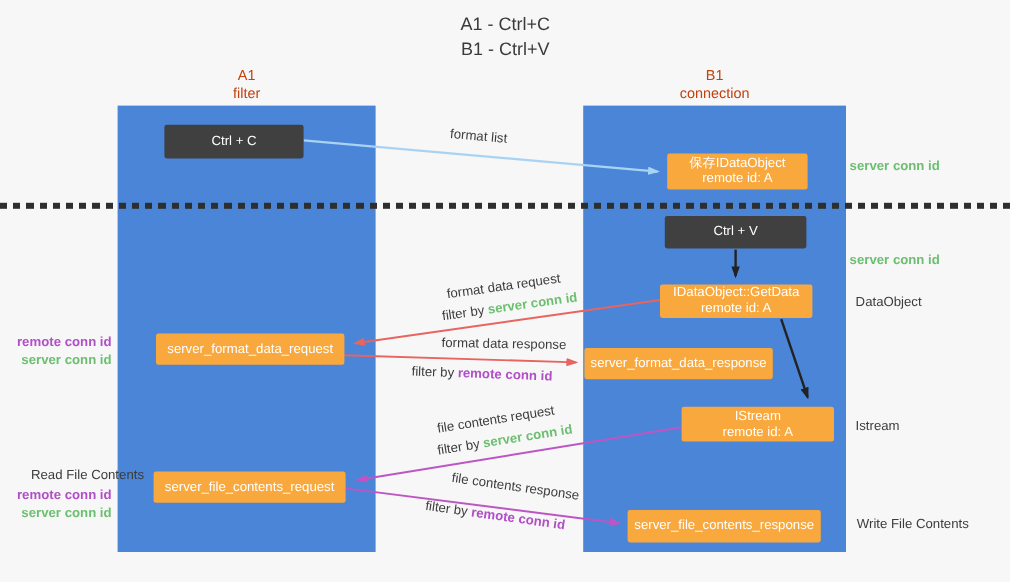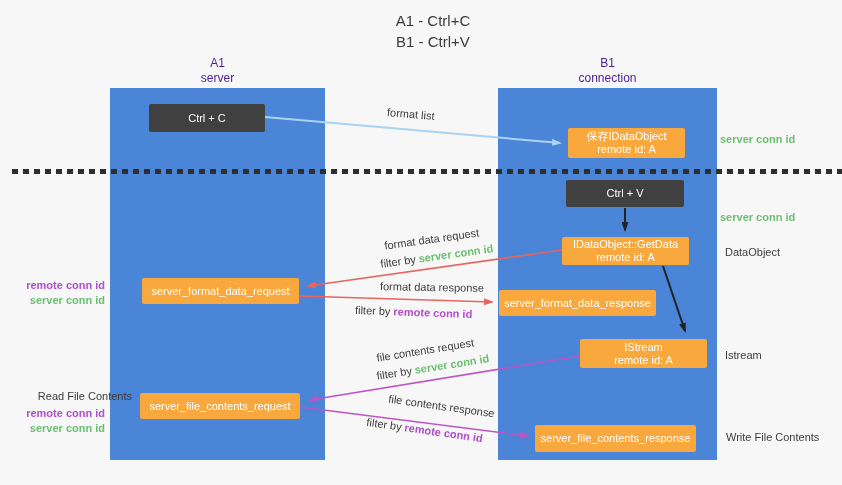--- a/index.html
+++ b/index.html
@@ -3,28 +3,28 @@
 <meta charset="utf-8">
 <style>
   html,body{margin:0;padding:0;}
   body{
     width:842px;height:485px;
     background:#f7f7f7;
     font-family:"Liberation Sans","DejaVu Sans",sans-serif;
     position:relative;overflow:hidden;
     color:#3c3c3c;
   }
-  #canvas{position:relative;width:796px;height:485px;margin-left:12px;}
+  #canvas{position:relative;width:796px;height:485px;}
 
   
   #title{position:absolute;left:0;top:10px;width:842px;text-align:center;
          font-size:15px;line-height:21px;color:#3b3b3b;}
 
   
-  .lane-header{position:absolute;text-align:center;font-size:12px;line-height:15px;color:#4c1d95;}
+  .lane-header{position:absolute;text-align:center;font-size:12px;line-height:15px;color:#c2410c;}
   #hdr-left{left:98px;top:56px;width:215px;}
   #hdr-right{left:486px;top:56px;width:219px;}
 
   
   .lane{position:absolute;background:#4a85d8;}
   #lane-left{left:98px;top:88px;width:215px;height:372px;}
   #lane-right{left:486px;top:88px;width:219px;height:372px;}
 
   
   #separator{position:absolute;left:0;top:169px;width:842px;height:5px;
@@ -80,21 +80,21 @@
 
 <div id="canvas">
 
   <div id="title">
     <div>A1 - Ctrl+C</div>
     <div>B1 - Ctrl+V</div>
   </div>
 
   <div id="hdr-left" class="lane-header">
     <div>A1</div>
-    <div>server</div>
+    <div>filter</div>
   </div>
   <div id="hdr-right" class="lane-header">
     <div>B1</div>
     <div>connection</div>
   </div>
 
   <div id="lane-left" class="lane"></div>
   <div id="lane-right" class="lane"></div>
 
   <div id="separator"></div>

